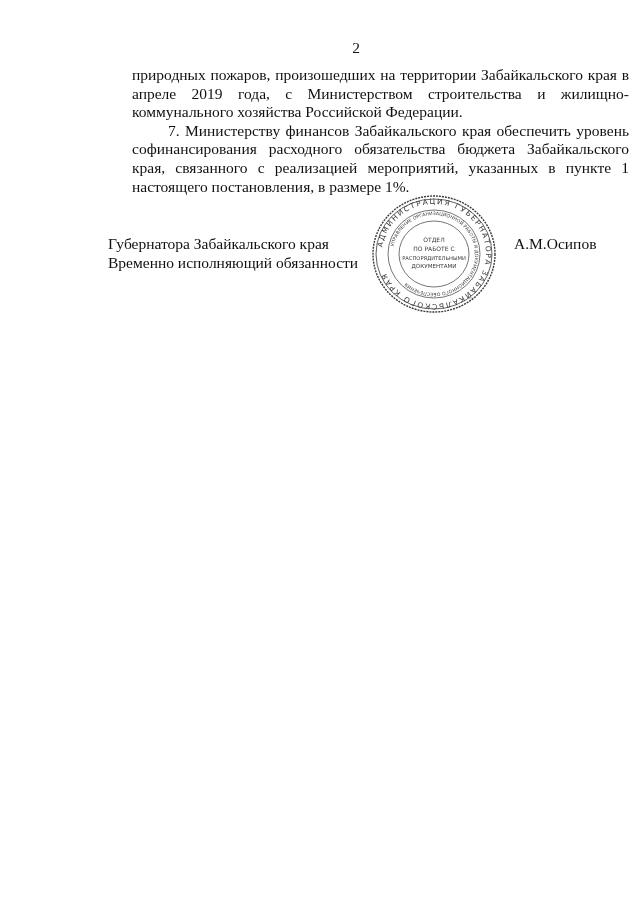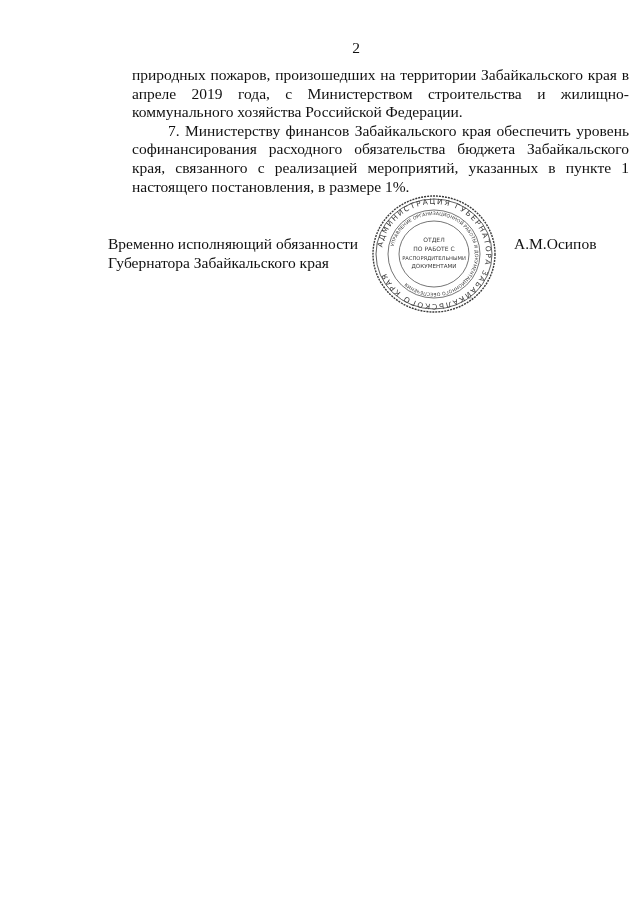--- a/index.html
+++ b/index.html
@@ -76,22 +76,22 @@
 
 <div class="page-number">2</div>
 
 <div class="body-text">
   <p class="para">природных пожаров, произошедших на территории Забайкальского края в апреле 2019 года, с Министерством строительства и жилищно-коммунального хозяйства Российской Федерации.</p>
   <p class="para indent">7. Министерству финансов Забайкальского края обеспечить уровень софинансирования расходного обязательства бюджета Забайкальского края, связанного с реализацией мероприятий, указанных в пункте 1 настоящего постановления,  в размере 1%.</p>
 </div>
 
 <div class="signature">
   <div class="signer-title">
+    <div>Губернатора Забайкальского края</div>
     <div>Временно исполняющий обязанности</div>
-    <div>Губернатора Забайкальского края</div>
   </div>
   <div class="signer-name">А.М.Осипов</div>
 </div>
 
 <div class="stamp">
   <svg width="128" height="120" viewBox="0 0 128 120">
     <defs>
       <path id="outerArc" d="M 64,60 m -52,0 a 52,50 0 1,1 104,0 a 52,50 0 1,1 -104,0"></path>
       <path id="innerArc" d="M 64,60 m -41,0 a 41,39 0 1,1 82,0 a 41,39 0 1,1 -82,0"></path>
     </defs>

